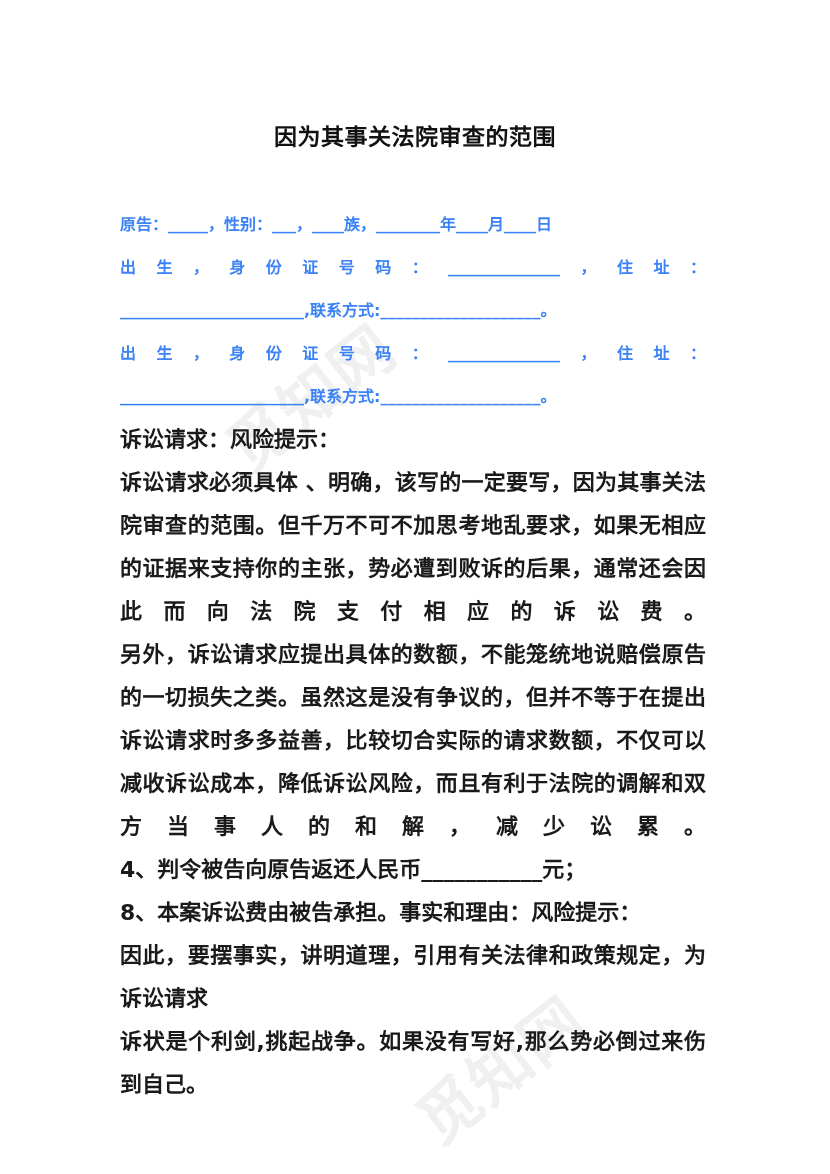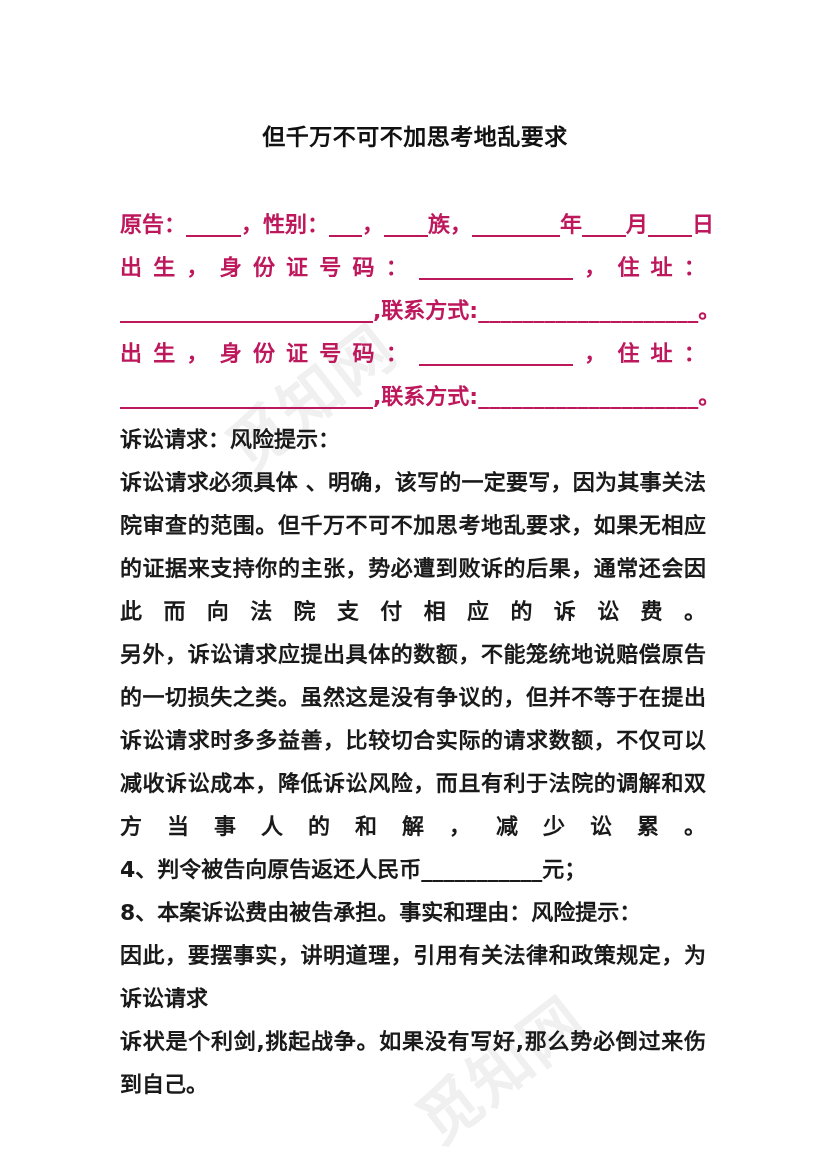--- a/index.html
+++ b/index.html
@@ -63,23 +63,23 @@
     color: #111111;
     letter-spacing: 0.5px;
   }
   .content {
     position: absolute;
     left: 120px;
     top: 203px;
     width: 586px;
   }
   .line {
-    font-size: 22px;
+    font-size: 16px;
     font-weight: 700;
-    color: #be185d;
+    color: #3b82f6;
     line-height: 43px;
     height: 43px;
     white-space: nowrap;
     overflow: visible;
   }
   .line.justify {
     display: flex;
     justify-content: space-between;
     white-space: normal;
   }
@@ -102,21 +102,21 @@
 </head>
 <body>
 
 <div id="page">
 
   <div class="watermark wm-mid">觅知网</div>
   <div class="watermark wm-bottom">觅知网</div>
 
   <div class="doc">
 
-    <div class="title">但千万不可不加思考地乱要求</div>
+    <div class="title">因为其事关法院审查的范围</div>
 
     <div class="content">
 
       <div class="line">原告：_____，性别：___，____族，________年____月____日</div>
       <div class="line justify">
         <span>出</span>
         <span>生</span>
         <span>，</span>
         <span>身</span>
         <span>份</span>

